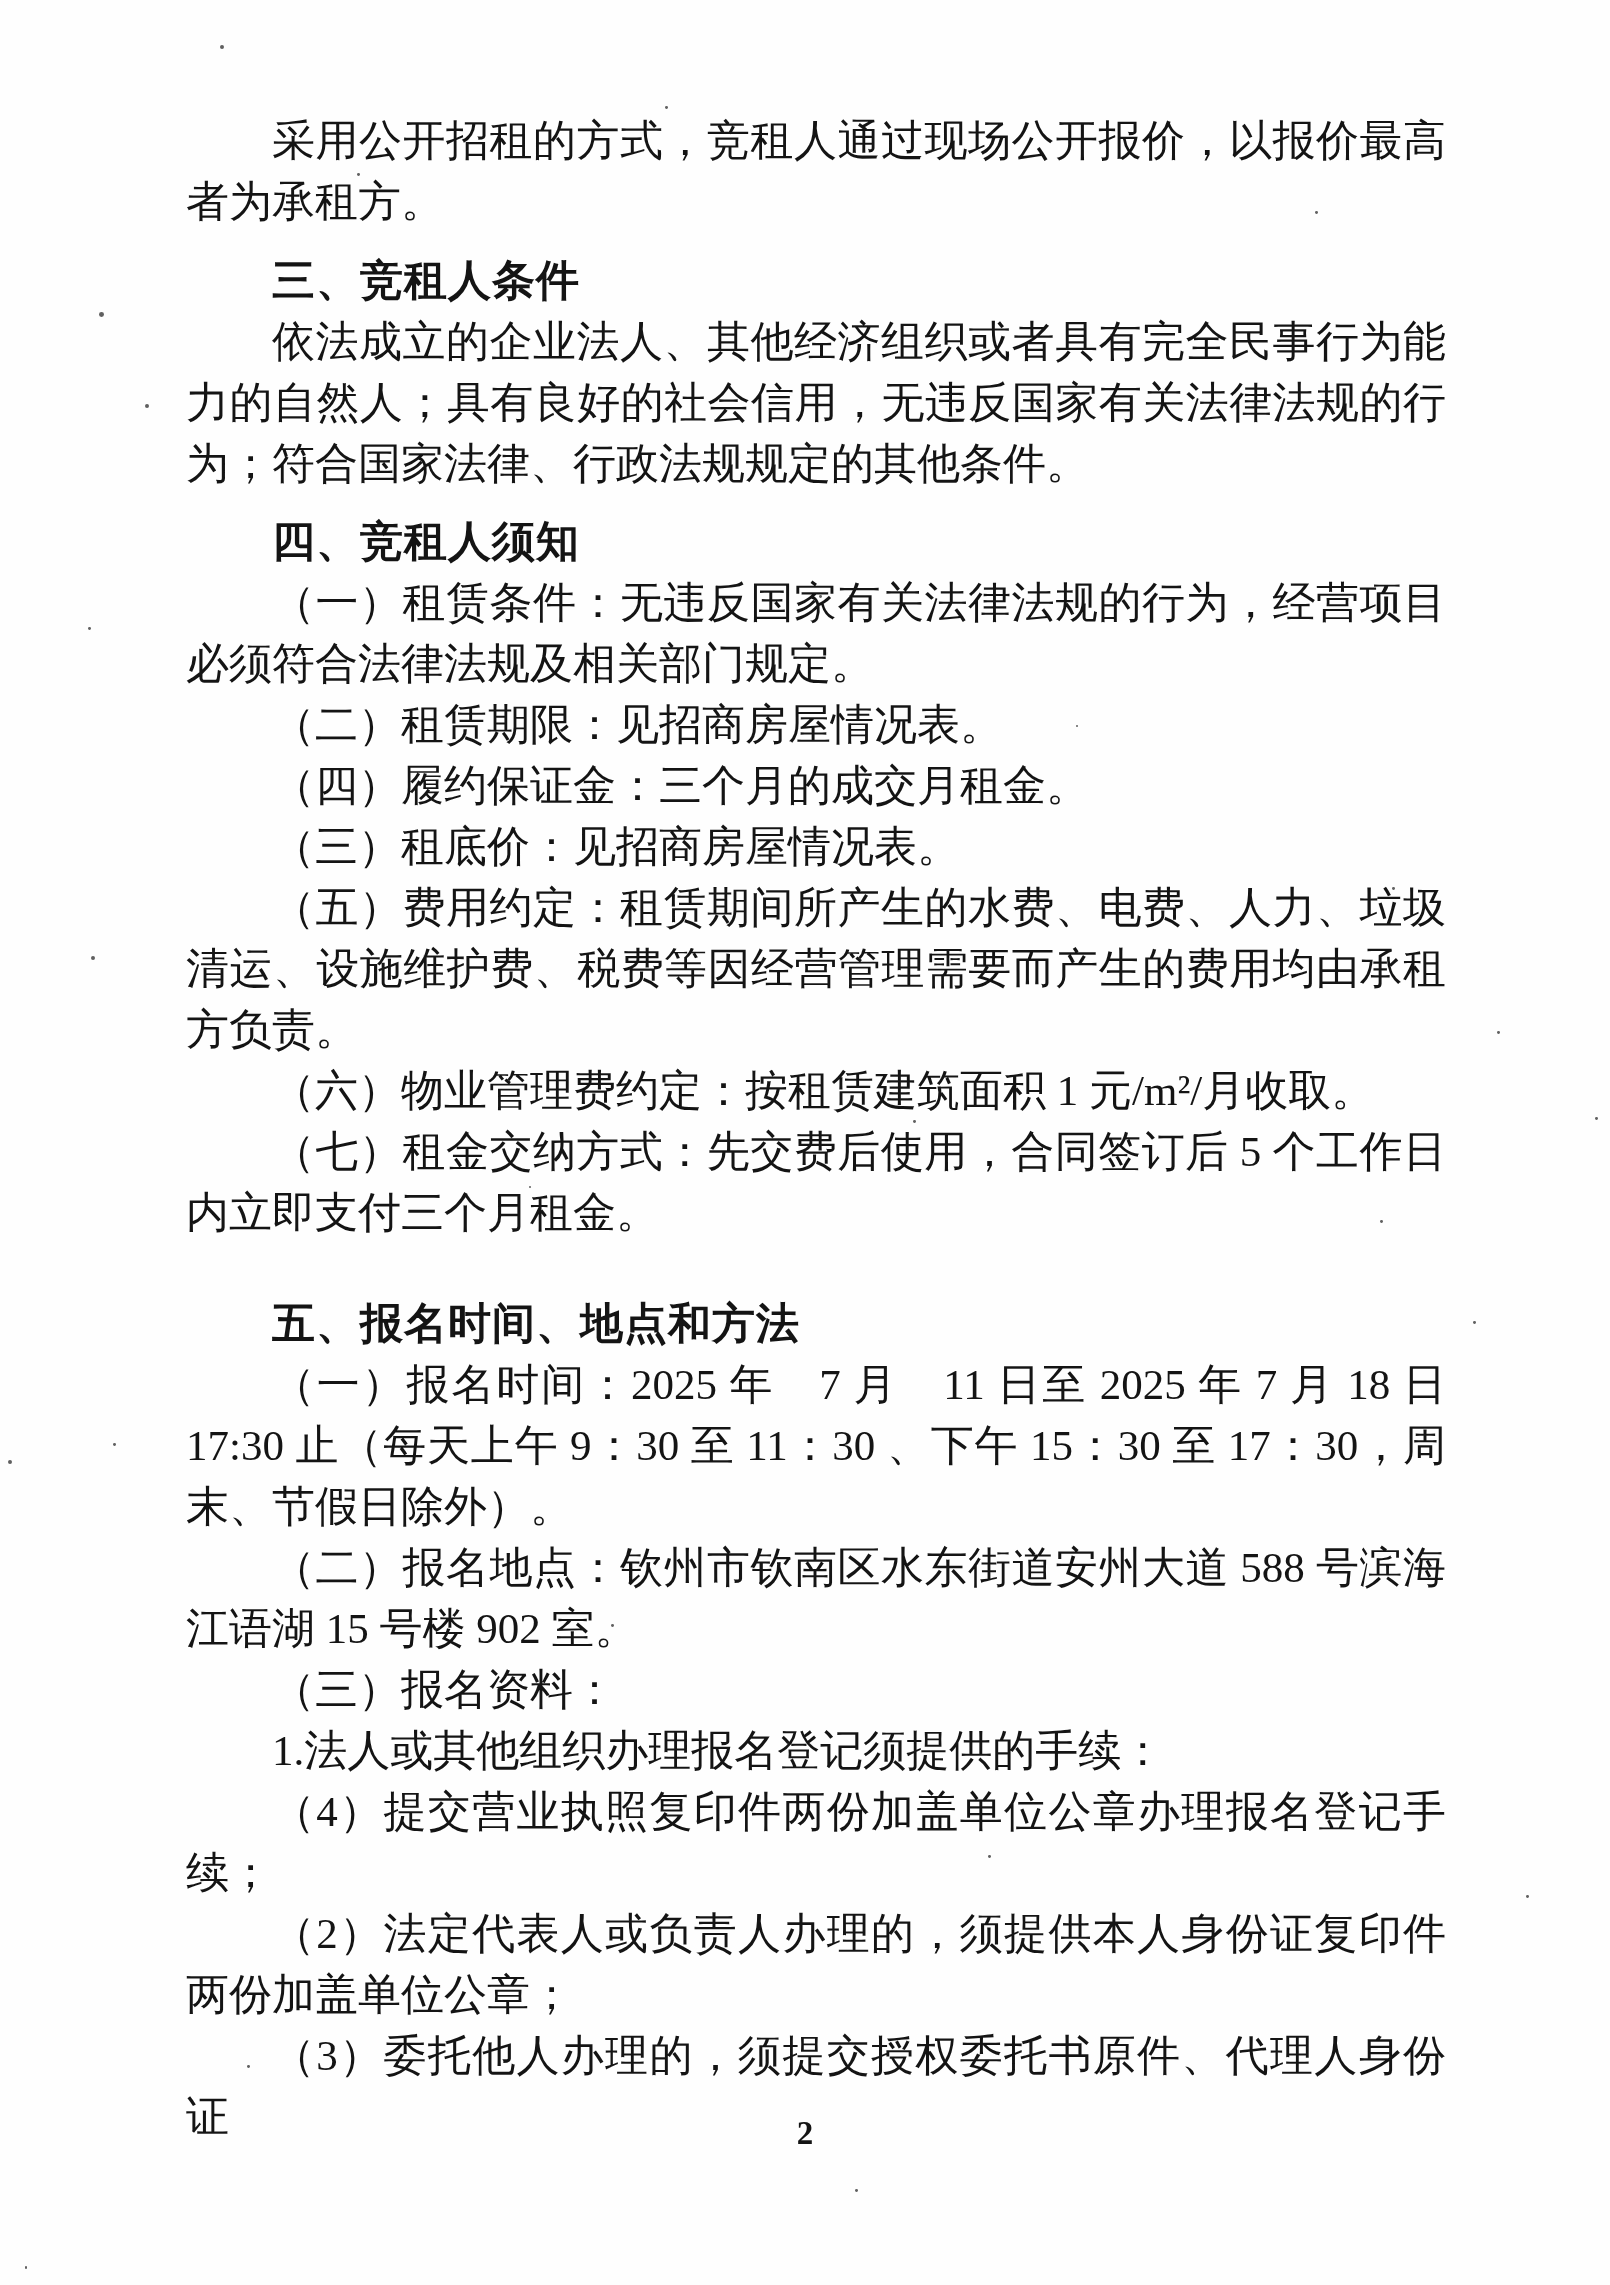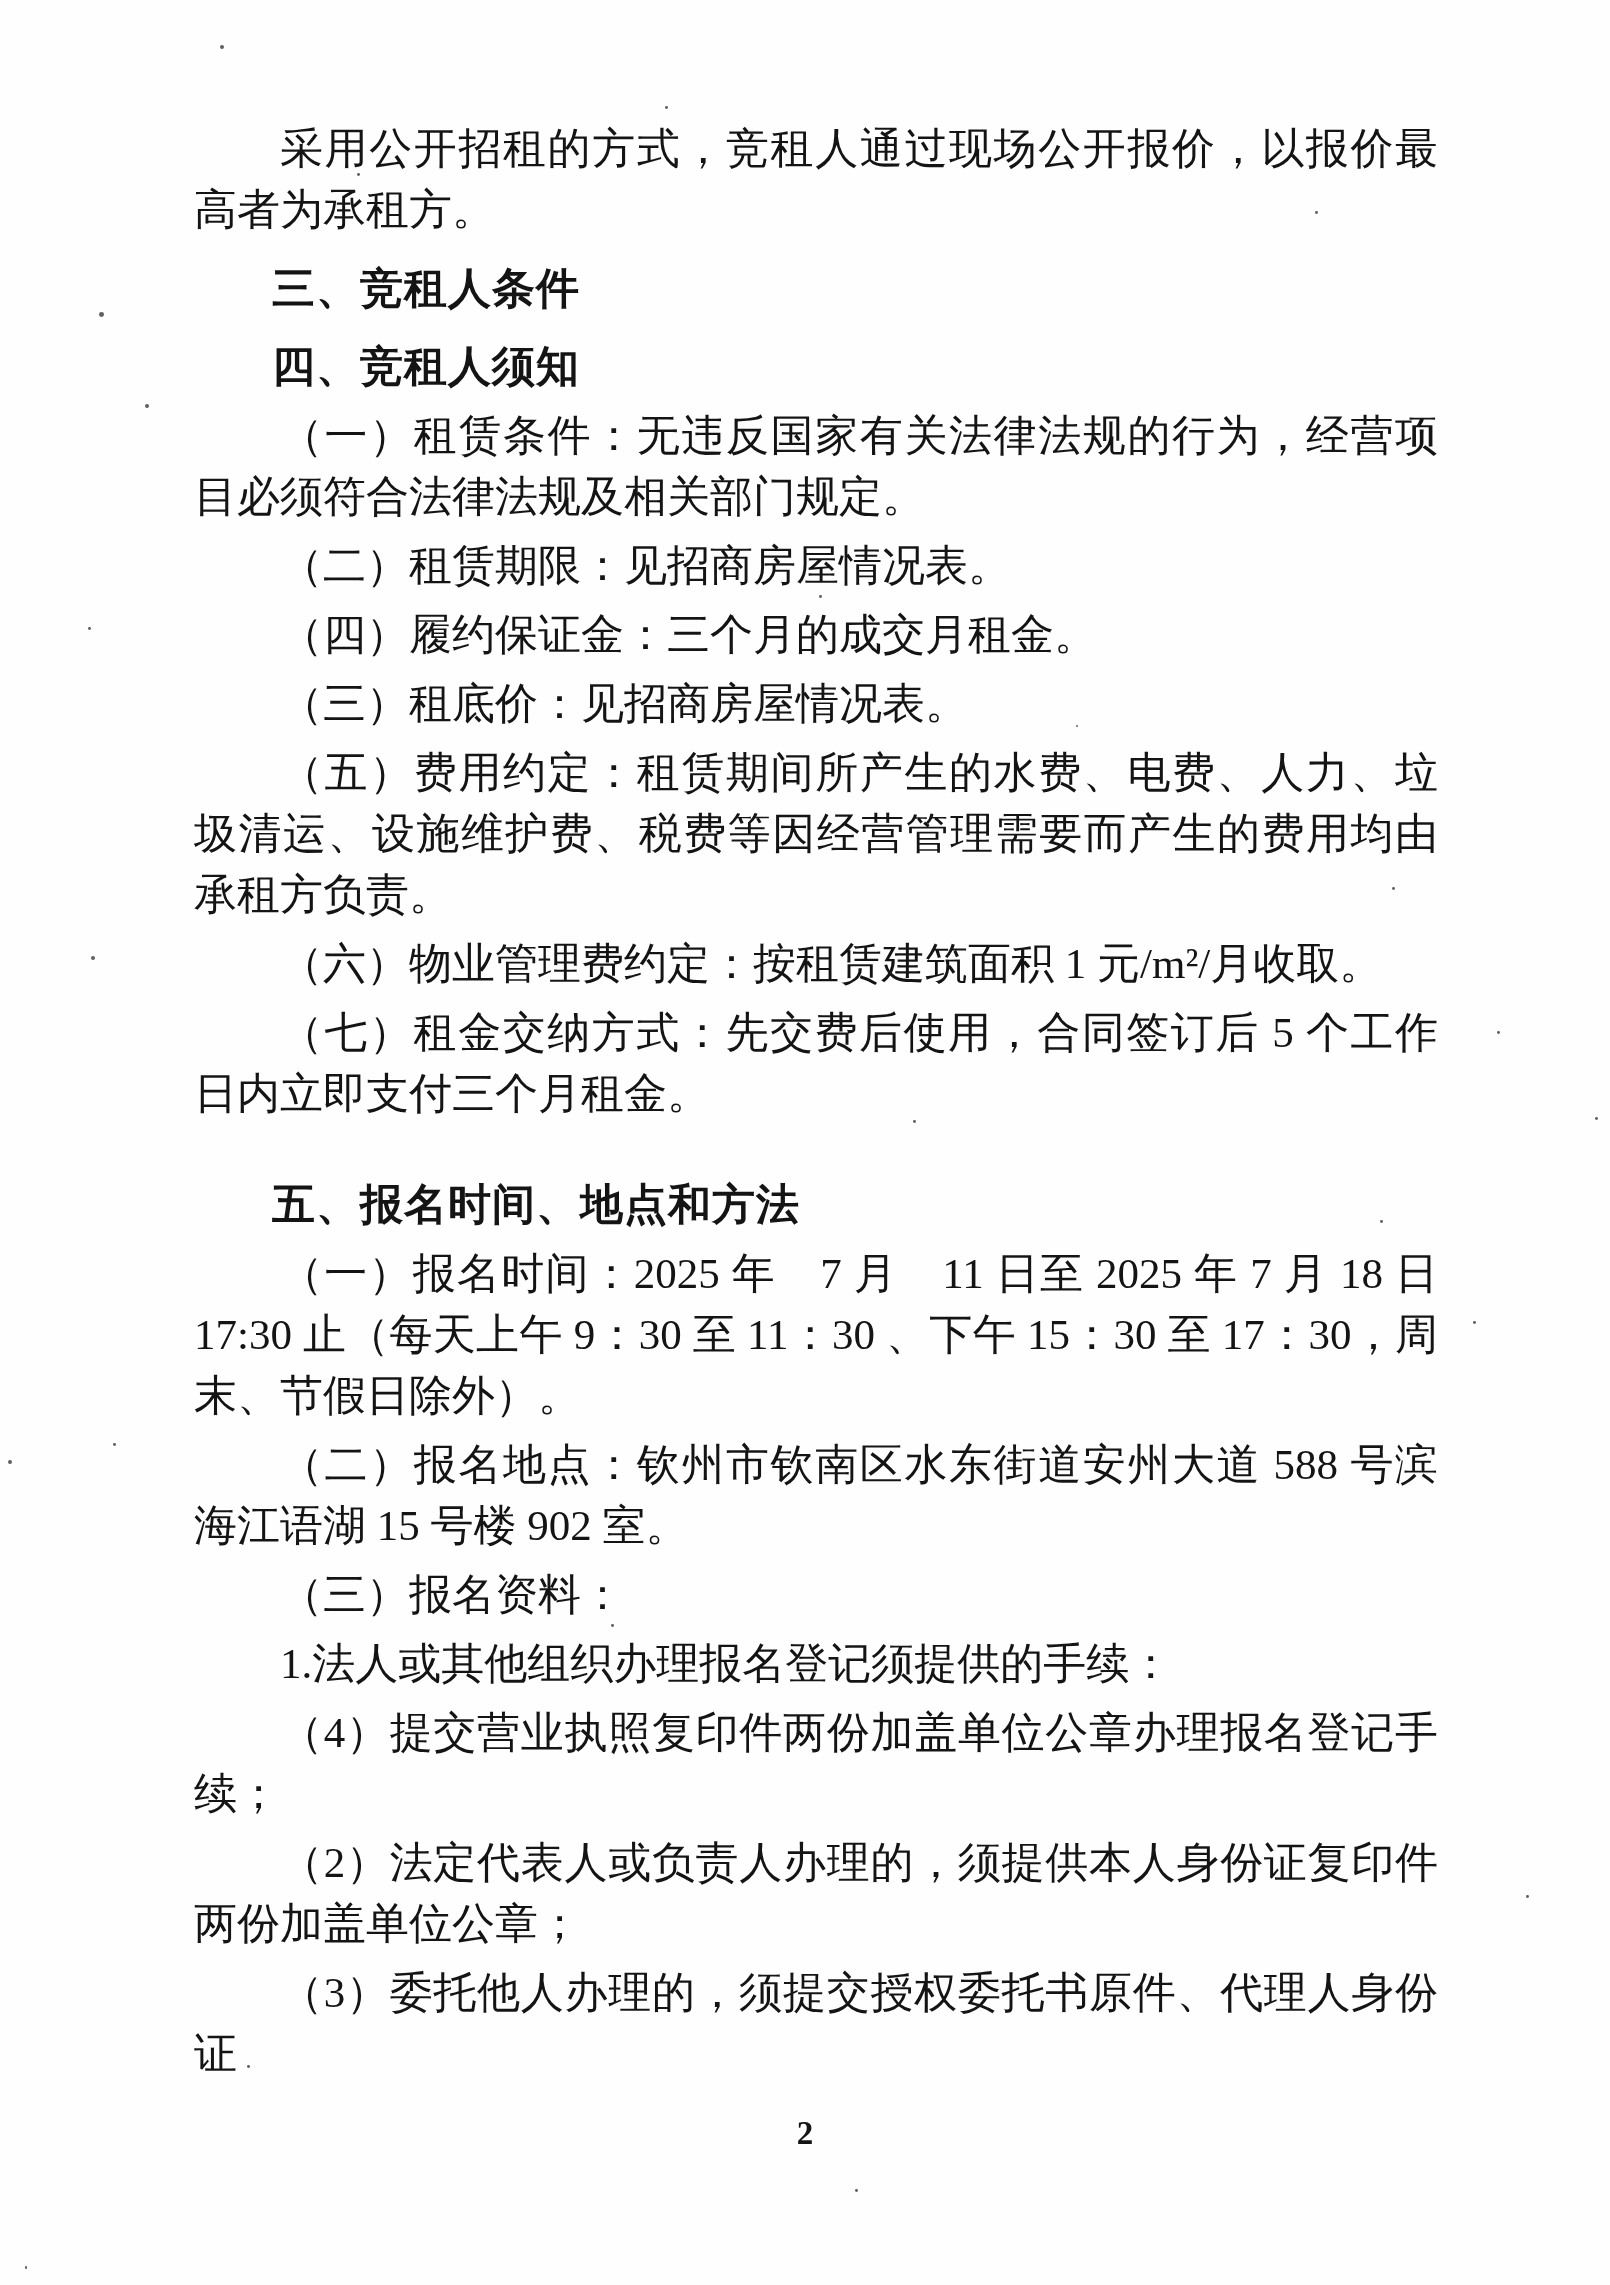--- a/index.html
+++ b/index.html
@@ -19,21 +19,21 @@
   .content {
     position: absolute;
     left: 186px;
     top: 110px;
     width: 1260px;
     font-size: 43px;
     line-height: 61px;
     text-align: justify;
   }
   .para {
-    margin: 8px;
+    margin: 0;
     text-indent: 2em;
   }
   .heading {
     margin: 17.6px 0 0 0;
     text-indent: 2em;
     font-family: Liberation Sans, sans-serif;
     font-weight: 700;
     letter-spacing: 1px;
   }
   .gap-lg {
@@ -57,20 +57,21 @@
   }
 </style>
 </head>
 <body>
 
 <div class="page">
 
   <div class="content">
     <p class="para">采用公开招租的方式，竞租人通过现场公开报价，以报价最高者为承租方。</p>
     <p class="heading">三、竞租人条件</p>
+    <p class="para">依法成立的企业法人、其他经济组织或者具有完全民事行为能力的自然人；具有良好的社会信用，无违反国家有关法律法规的行为；符合国家法律、行政法规规定的其他条件。</p>
     <p class="heading">四、竞租人须知</p>
     <p class="para">（一）租赁条件：无违反国家有关法律法规的行为，经营项目必须符合法律法规及相关部门规定。</p>
     <p class="para">（二）租赁期限：见招商房屋情况表。</p>
     <p class="para">（四）履约保证金：三个月的成交月租金。</p>
     <p class="para">（三）租底价：见招商房屋情况表。</p>
     <p class="para">（五）费用约定：租赁期间所产生的水费、电费、人力、垃圾清运、设施维护费、税费等因经营管理需要而产生的费用均由承租方负责。</p>
     <p class="para">（六）物业管理费约定：按租赁建筑面积 1 元/m²/月收取。</p>
     <p class="para">（七）租金交纳方式：先交费后使用，合同签订后 5 个工作日内立即支付三个月租金。</p>
     <p class="heading gap-lg">五、报名时间、地点和方法</p>
     <p class="para">（一）报名时间：2025 年　7 月　11 日至 2025 年 7 月 18 日 17:30 止（每天上午 9：30 至 11：30 、下午 15：30 至 17：30，周末、节假日除外）。</p>

